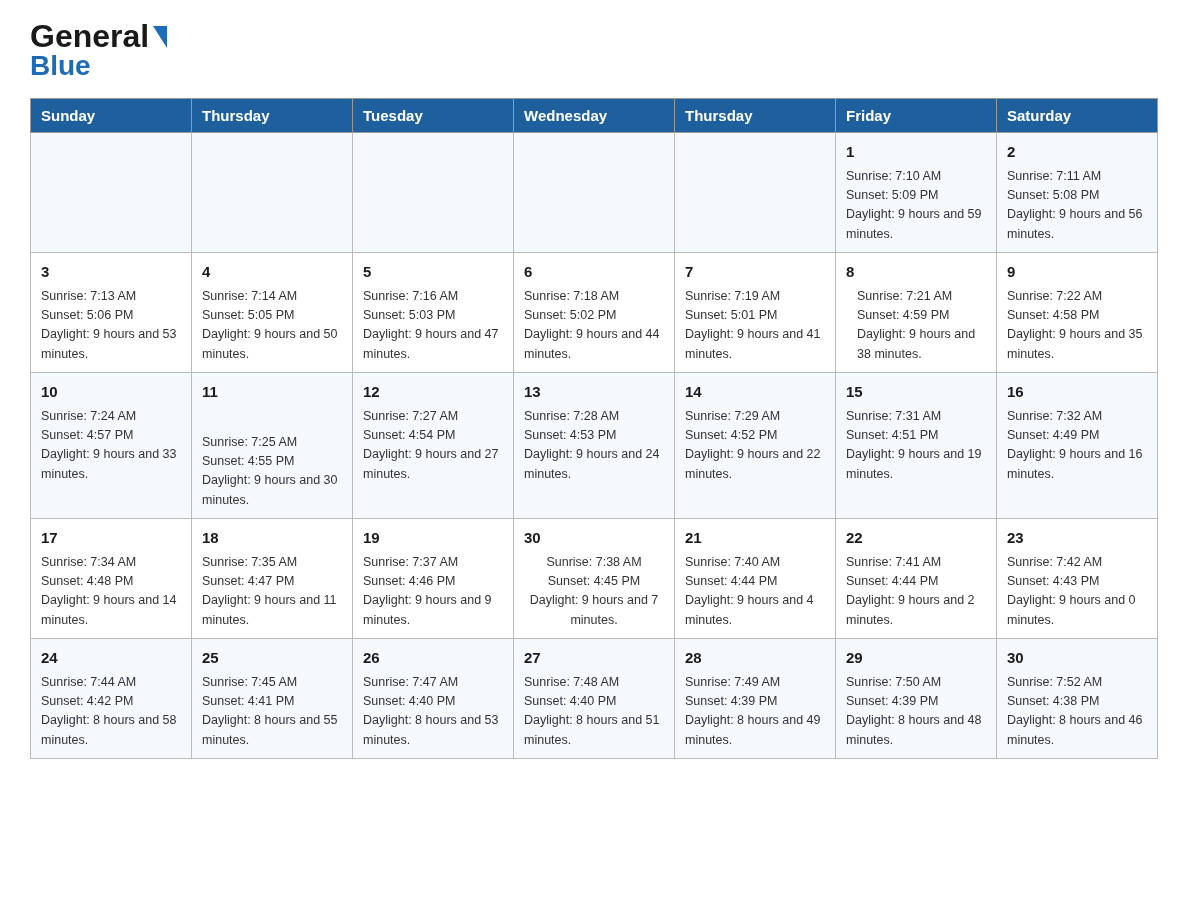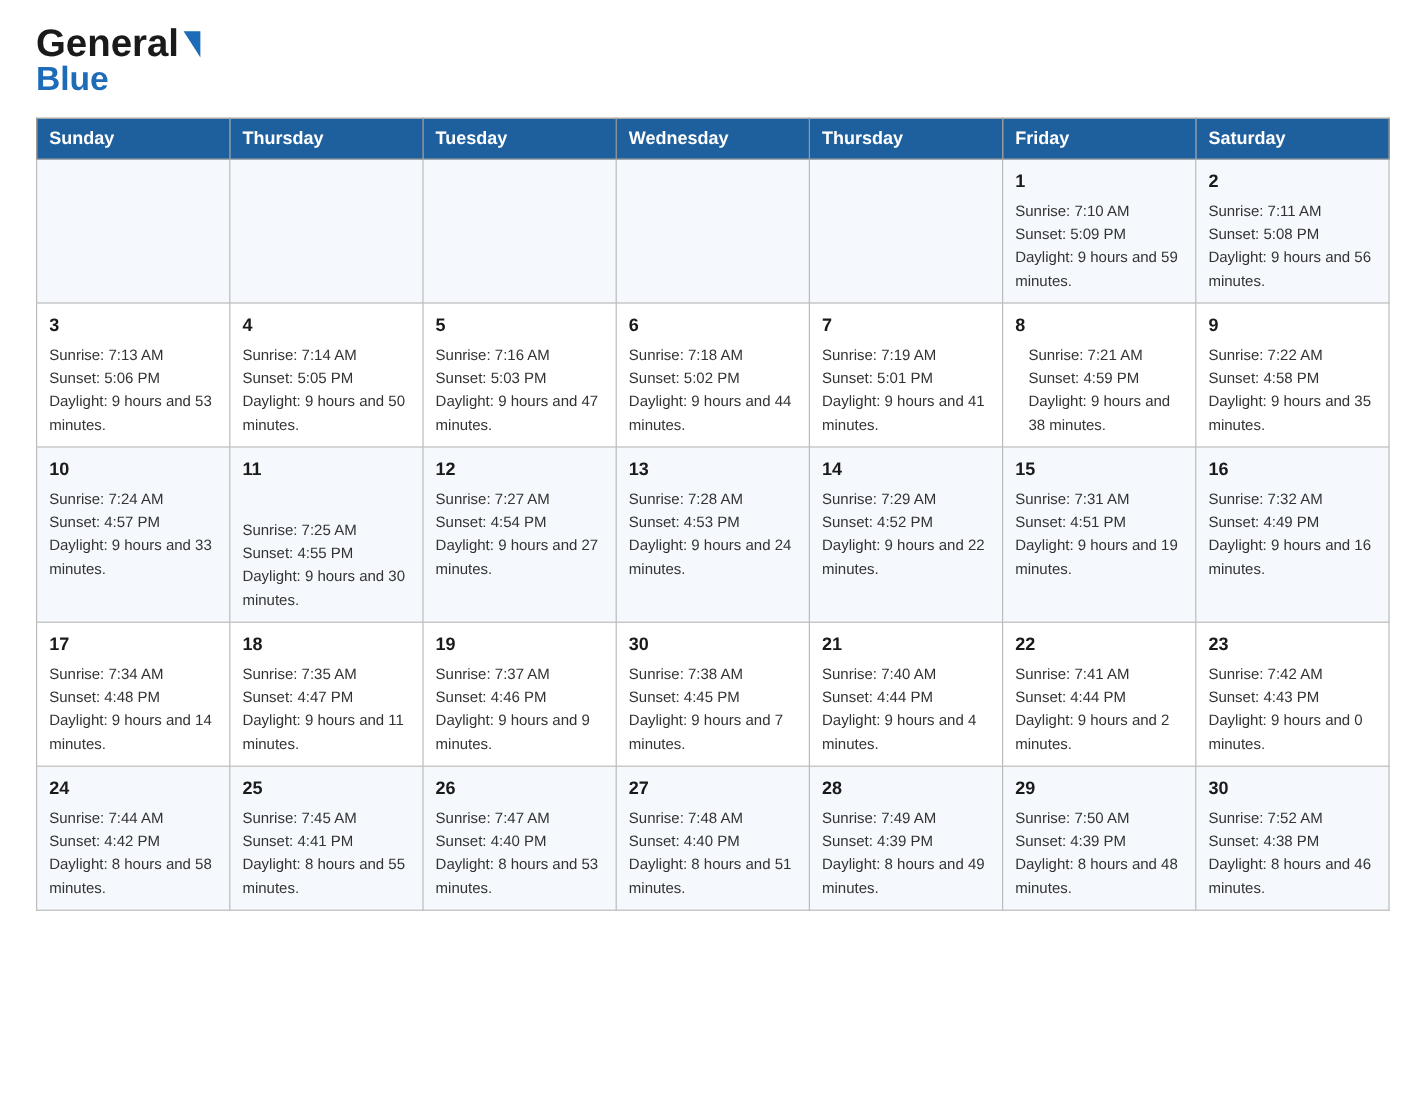--- a/index.html
+++ b/index.html
@@ -258,21 +258,21 @@
 Daylight: 9 hours and 11 minutes.</div>
         </td>
         <td>
           <span class="day-number">19</span>
           <div class="day-info" style="white-space: pre-line;">Sunrise: 7:37 AM
 Sunset: 4:46 PM
 Daylight: 9 hours and 9 minutes.</div>
         </td>
         <td>
           <span class="day-number">30</span>
-          <div class="day-info" style="white-space: pre-line;">Sunrise: 7:38 AM
+          <div class="day-info" style="white-space: pre-line; text-align: center;">Sunrise: 7:38 AM
 Sunset: 4:45 PM
 Daylight: 9 hours and 7 minutes.</div>
         </td>
         <td>
           <span class="day-number">21</span>
           <div class="day-info" style="white-space: pre-line;">Sunrise: 7:40 AM
 Sunset: 4:44 PM
 Daylight: 9 hours and 4 minutes.</div>
         </td>
         <td>

